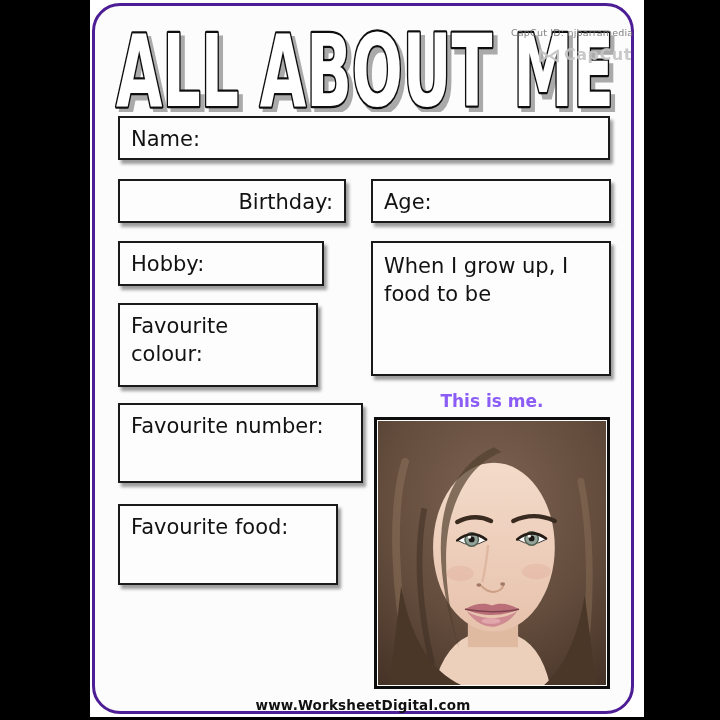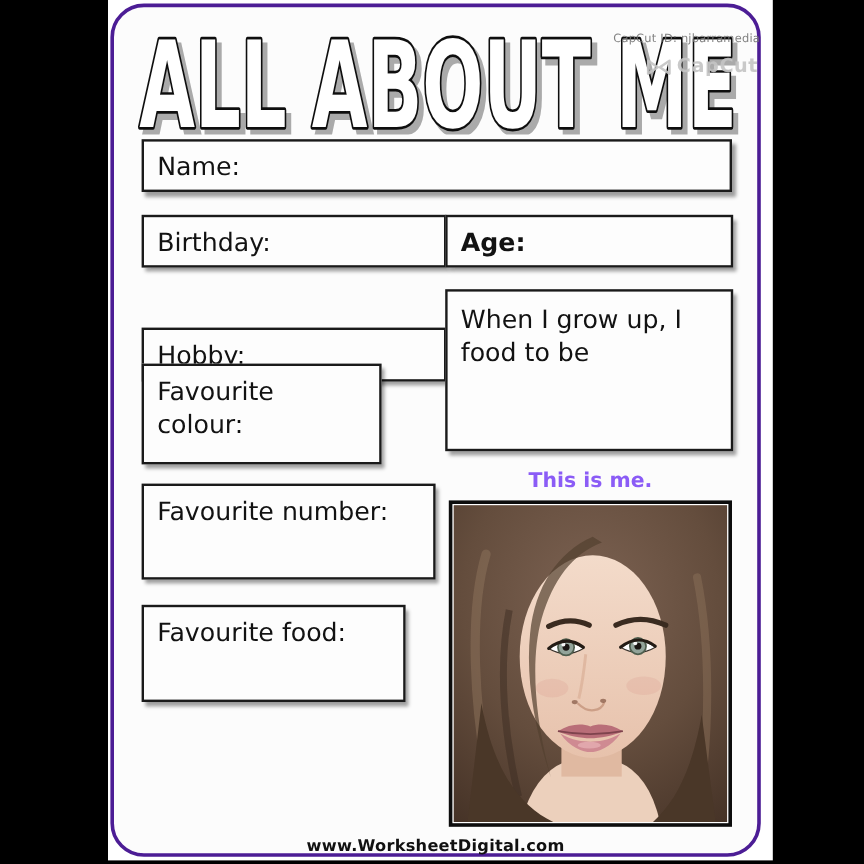--- a/index.html
+++ b/index.html
@@ -12,23 +12,23 @@
     position:absolute;left:92px;top:3px;width:542px;height:711px;box-sizing:border-box;
     background:#fcfcfc;border:3px solid #4c1d95;border-radius:28px;z-index:1;
   }
   .title-wrap{position:absolute;left:16px;top:8px;width:508px;height:98px;}
   .field{
     position:absolute;box-sizing:border-box;background:#fdfdfd;
     border:2px solid #1a1a1a;box-shadow:3px 4px 3px rgba(0,0,0,0.38);
     padding:7px 11px;font-size:21px;line-height:1.35;color:#121212;
   }
   .f-name{left:23px;top:110px;width:492px;height:44px;}
-  .f-birthday{left:23px;top:173px;width:254px;height:44px;}
-  .f-age{left:276px;top:173px;width:240px;height:44px;font-weight:bold;}
-  .f-hobby{left:23px;top:235px;width:254px;height:45px;margin-top:32px;}
+  .f-birthday{left:23px;top:173px;width:228px;height:44px;text-align:right;}
+  .f-age{left:276px;top:173px;width:240px;height:44px;}
+  .f-hobby{left:23px;top:235px;width:206px;height:45px;}
   .f-growup{left:276px;top:235px;width:240px;height:135px;padding-top:9px;}
   .f-colour{left:23px;top:297px;width:200px;height:84px;}
   .f-number{left:23px;top:397px;width:245px;height:80px;}
   .f-food{left:23px;top:498px;width:220px;height:81px;}
   .f-sport{left:23px;top:598px;width:245px;height:81px;}
   .photo-caption{
     position:absolute;left:279px;top:385px;width:236px;text-align:center;
     font-size:17px;font-weight:600;color:#8b5cf6;
   }
   .photo-frame{

